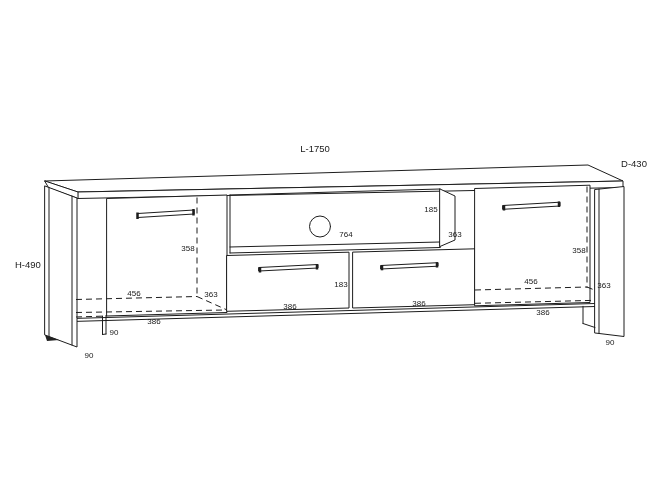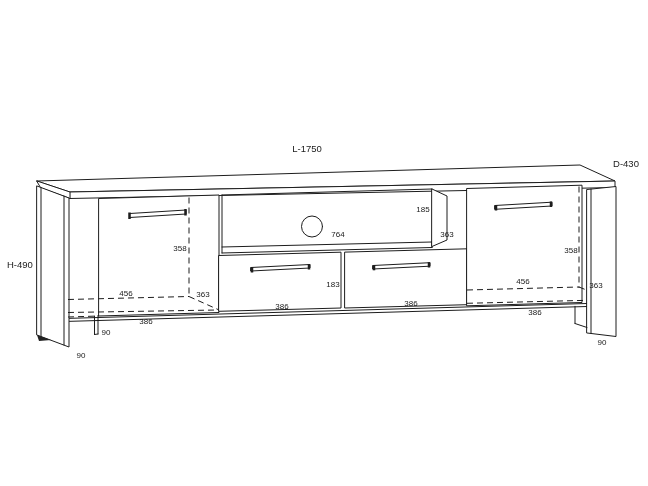--- a/index.html
+++ b/index.html
@@ -3,21 +3,21 @@
 <meta charset="utf-8">
 <style>
   html,body{margin:0;padding:0;}
   body{
     width:648px;height:486px;
     background:#ffffff;
     font-family:"Liberation Sans", sans-serif;
     position:relative;
     overflow:hidden;
   }
-  #stage{position:absolute;left:4px;top:0;width:584px;height:486px;}
+  #stage{position:absolute;left:12px;top:0;width:584px;height:486px;}
   svg{display:block;}
   .ln{stroke:#1d1d1d;stroke-width:1;fill:none;stroke-linecap:round;stroke-linejoin:round;}
   .dash{stroke:#1d1d1d;stroke-width:1;fill:none;stroke-dasharray:6 4;stroke-linecap:butt;}
   .white{fill:#ffffff;}
   .dim{font-family:"Liberation Sans",sans-serif;font-size:8px;fill:#1a1a1a;stroke:none;}
   .big{font-family:"Liberation Sans",sans-serif;font-size:9.5px;fill:#1a1a1a;stroke:none;}
   .mid{text-anchor:middle;}
   .cap{stroke:#1d1d1d;stroke-width:2.5;}
   .foot{fill:#222;stroke:none;}
 </style>

